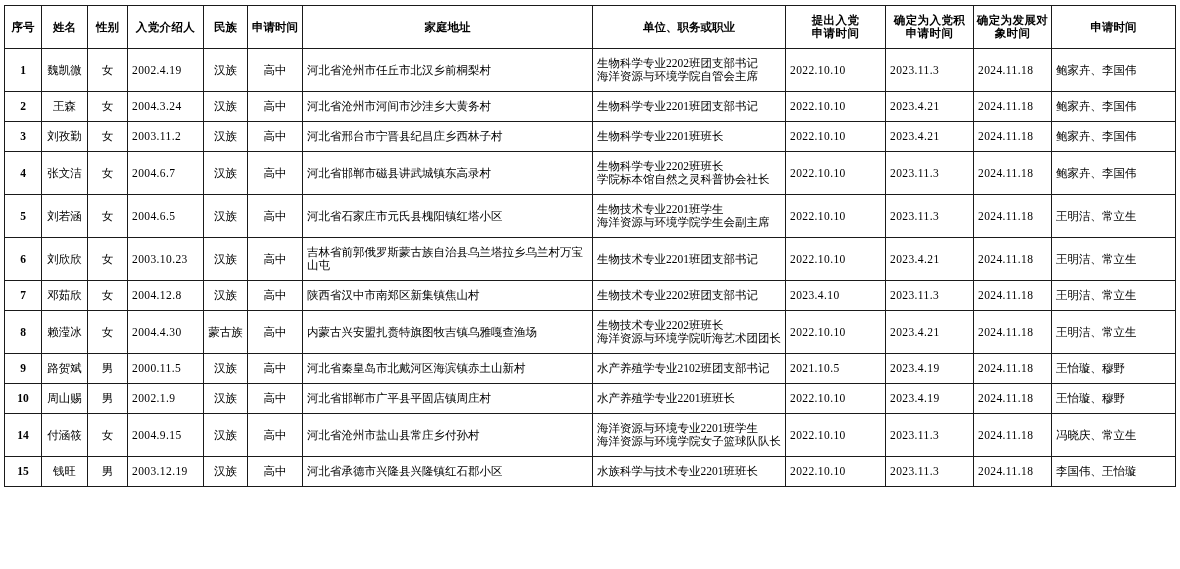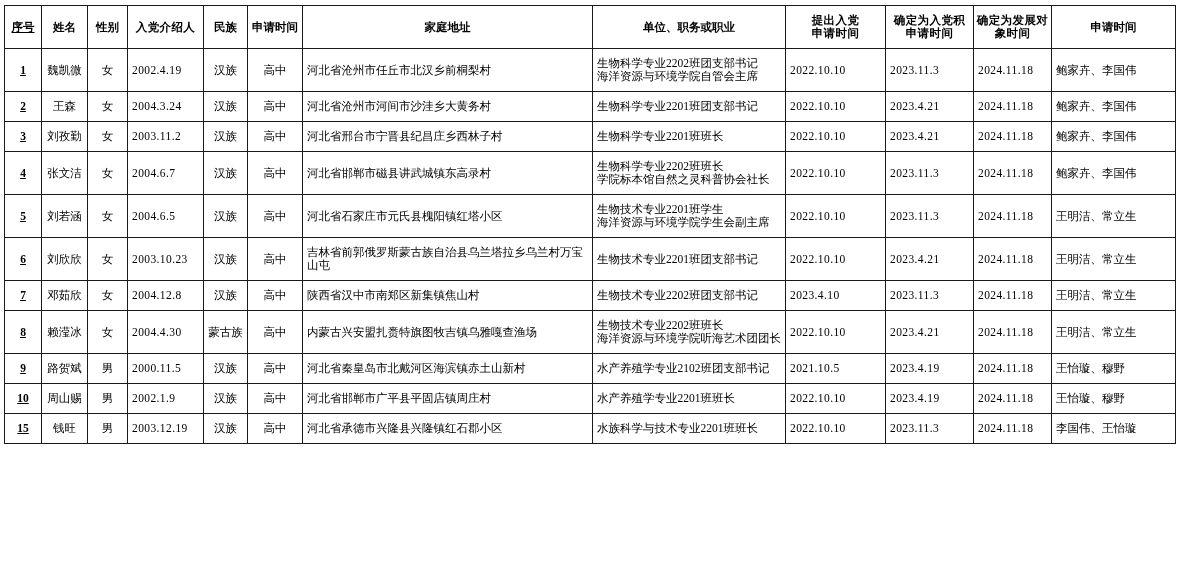--- a/index.html
+++ b/index.html
@@ -41,21 +41,21 @@
   col:nth-of-type(7)  { width: 290px; }
   col:nth-of-type(8)  { width: 193px; }
   col:nth-of-type(9)  { width: 100px; }
   col:nth-of-type(10) { width: 88px; }
   col:nth-of-type(11) { width: 78px; }
   col:nth-of-type(12) { width: 124px; }
   
   .col-no, .col-name, .col-gender, .col-ethnicity, .col-education { text-align: center; }
   .col-birth, .col-address, .col-unit, .col-apply_date,
   .col-activist_date, .col-target_date, .col-introducers { text-align: left; }
-  .col-no { font-weight: bold; text-decoration: underline; }
+  .col-no { font-weight: bold; }
   .col-birth, .col-apply_date, .col-activist_date, .col-target_date { letter-spacing: 0.4px; }
 </style>
 </head>
 <body>
 
 <div class="page">
   <table class="roster">
     <colgroup id="cols">
         <col>
         <col>
@@ -228,20 +228,35 @@
           <td class="col-ethnicity">汉族</td>
           <td class="col-education">高中</td>
           <td class="col-address">河北省邯郸市广平县平固店镇周庄村</td>
           <td class="col-unit">水产养殖学专业2201班班长</td>
           <td class="col-apply_date">2022.10.10</td>
           <td class="col-activist_date">2023.4.19</td>
           <td class="col-target_date">2024.11.18</td>
           <td class="col-introducers">王怡璇、穆野</td>
         </tr>
         <tr>
+          <td class="col-no">14</td>
+          <td class="col-name">付涵筱</td>
+          <td class="col-gender">女</td>
+          <td class="col-birth">2004.9.15</td>
+          <td class="col-ethnicity">汉族</td>
+          <td class="col-education">高中</td>
+          <td class="col-address">河北省沧州市盐山县常庄乡付孙村</td>
+          <td class="col-unit">海洋资源与环境专业2201班学生
+海洋资源与环境学院女子篮球队队长</td>
+          <td class="col-apply_date">2022.10.10</td>
+          <td class="col-activist_date">2023.11.3</td>
+          <td class="col-target_date">2024.11.18</td>
+          <td class="col-introducers">冯晓庆、常立生</td>
+        </tr>
+        <tr>
           <td class="col-no">15</td>
           <td class="col-name">钱旺</td>
           <td class="col-gender">男</td>
           <td class="col-birth">2003.12.19</td>
           <td class="col-ethnicity">汉族</td>
           <td class="col-education">高中</td>
           <td class="col-address">河北省承德市兴隆县兴隆镇红石郡小区</td>
           <td class="col-unit">水族科学与技术专业2201班班长</td>
           <td class="col-apply_date">2022.10.10</td>
           <td class="col-activist_date">2023.11.3</td>

